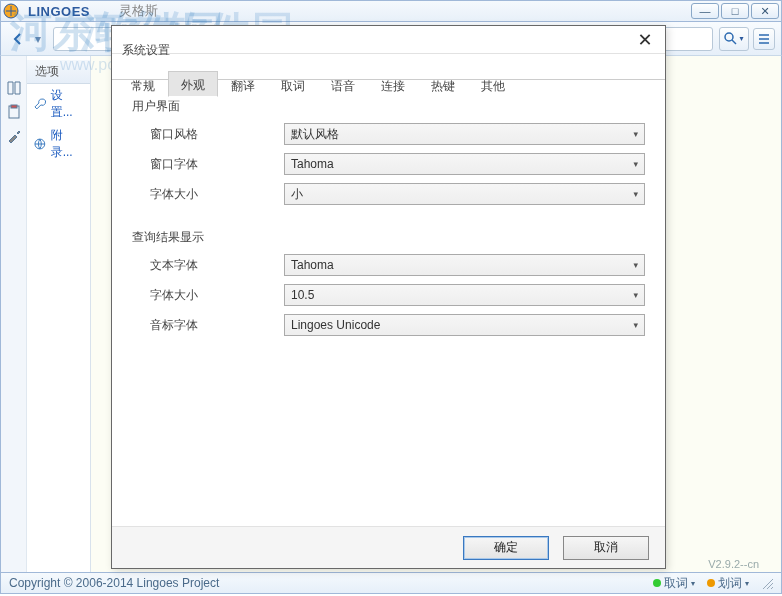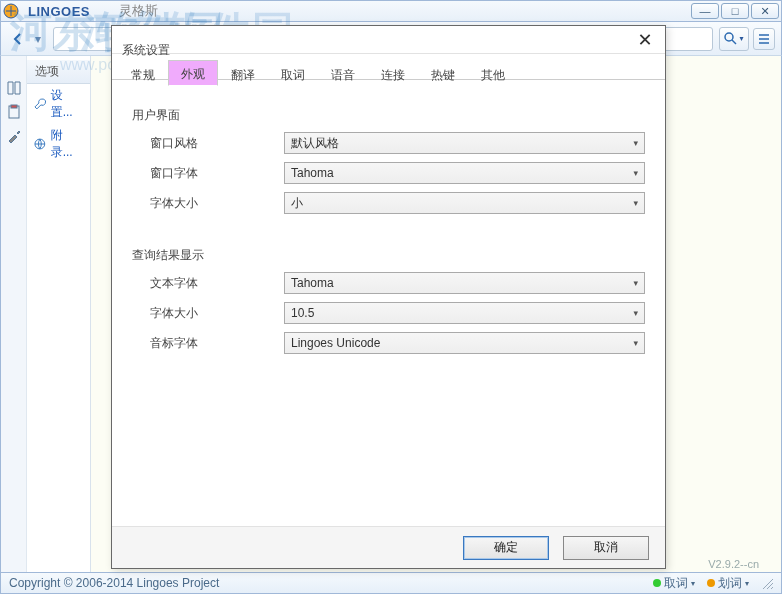--- a/index.html
+++ b/index.html
@@ -44,24 +44,24 @@
 .watermark .wm-big { font-size: 42px; font-weight: bold; color: #2a7ac0; letter-spacing: 1px; }
 .watermark .wm-url { font-size: 16px; color: #4a8ac6; margin-left: 50px; margin-top: -4px; }
 .watermark2 { position: absolute; left: 80px; bottom: 60px; pointer-events: none; opacity: 0.18; z-index: 50; }
 
 
 .dialog { position: absolute; left: 111px; top: 25px; width: 555px; height: 544px; background: #fff; border: 1px solid #686868; box-shadow: 2px 2px 8px rgba(0,0,0,.15); z-index: 100; display: flex; flex-direction: column; }
 .dlg-title { height: 28px; display: flex; align-items: center; padding: 0 10px; border-bottom: 1px solid #e2e2e2; }
 .dlg-title .txt { color: #444; margin-top: 21px; }
 .dlg-close { margin-left: auto; font-size: 18px; color: #333; width: 20px; text-align: center; cursor: default; }
 .tabs { display: flex; border-bottom: 1px solid #ccc; padding: 0 6px; height: 26px; align-items: flex-end; }
-.tab { padding: 5px 12px 2px; color: #444; border: 1px solid transparent; border-bottom: none; position: relative; top: 7px; }
-.tab.active { background: #f0abfc; border-color: #ccc; border-bottom: 1px solid #fff; }
+.tab { padding: 5px 12px 2px; color: #444; border: 1px solid transparent; border-bottom: none; position: relative; top: 18px; }
+.tab.active { background: #e5e5e5; border-color: #ccc; border-bottom: 1px solid #fff; }
 .dlg-body { flex: 1; padding: 16px 20px 8px 20px; overflow: auto; }
-.group-label { color: #444; margin: 11px 0 8px; }
+.group-label { color: #444; margin: 2px 0 8px; }
 .field { display: flex; align-items: center; margin: 4px 0 8px 18px; gap: 44px; }
 .field .flabel { width: 90px; color: #444; }
 .field .fselect { flex: 1; height: 22px; border: 1px solid #aaa; background: linear-gradient(#f6f6f6,#eee); display: flex; align-items: center; padding: 0 6px; color: #333; position: relative; }
 .field .fselect .dd { position: absolute; right: 6px; font-size: 9px; color: #555; }
 .group-gap { height: 14px; }
 .dlg-footer { height: 42px; border-top: 1px solid #e2e2e2; display: flex; align-items: center; justify-content: flex-end; gap: 14px; padding: 0 16px; background: #f5f5f5; margin-top: 17px; }
 .dlg-btn { width: 86px; height: 24px; border: 1px solid #888; background: linear-gradient(#f6f6f6,#e4e4e4); display: flex; align-items: center; justify-content: center; color: #222; }
 .dlg-btn.primary { border: 1px solid #3a78c0; box-shadow: 0 0 0 1px #a8c8ea inset; }
 </style>
 </head>

